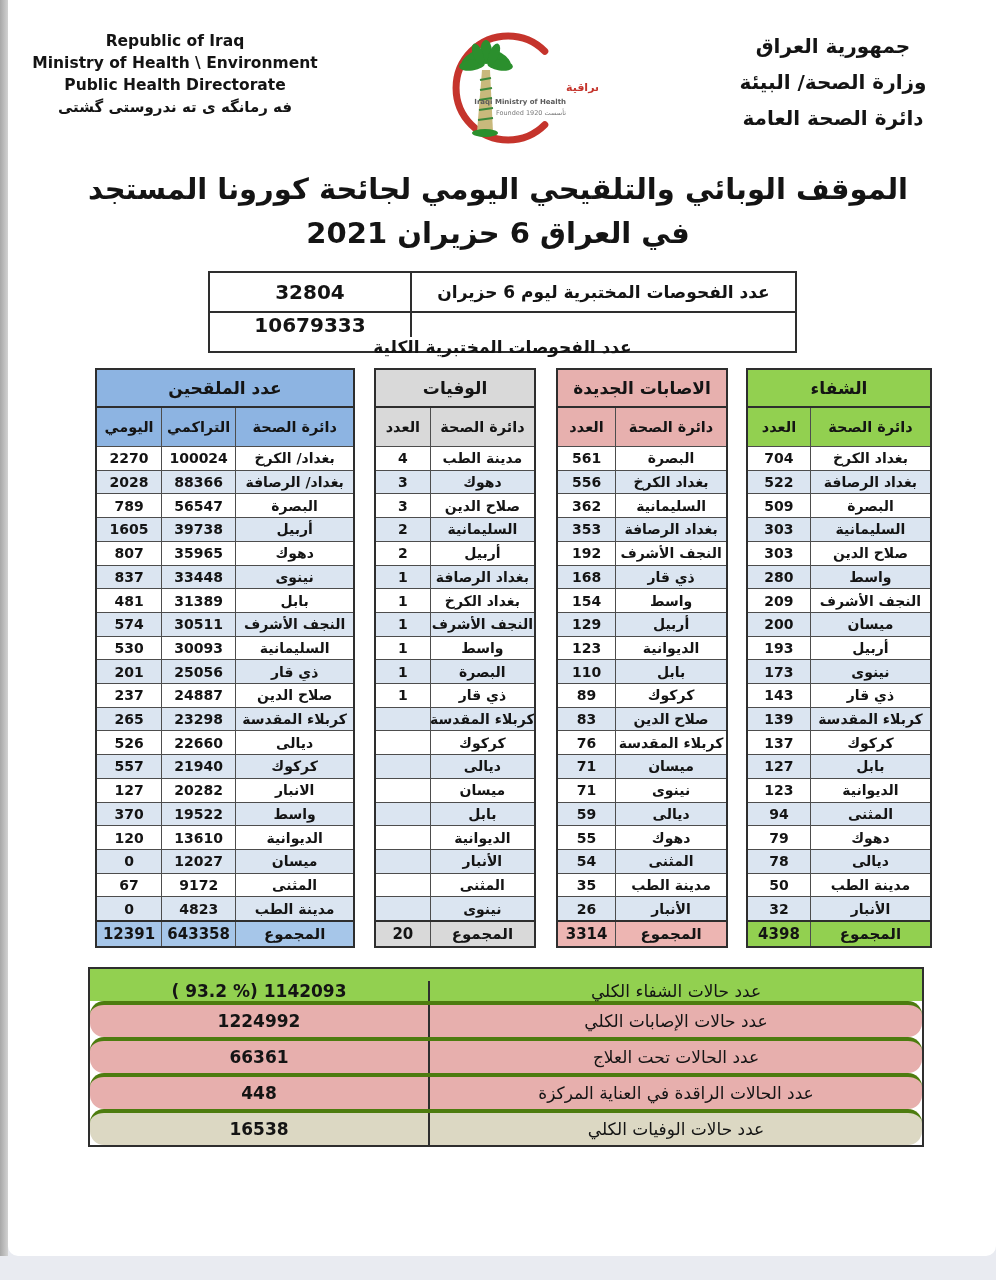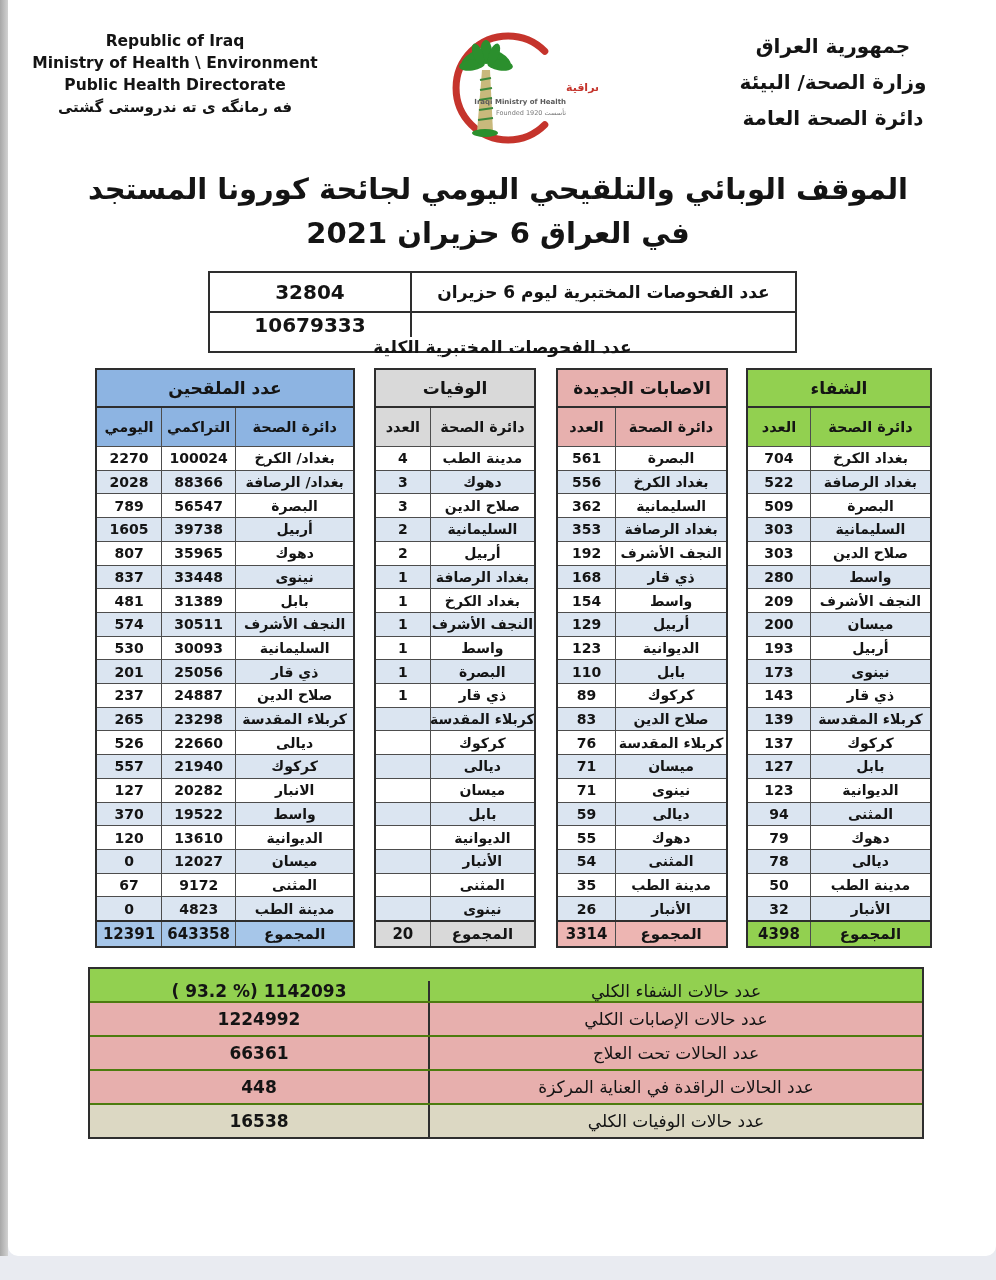--- a/index.html
+++ b/index.html
@@ -46,21 +46,21 @@
   .deaths{left:374px;width:162px;}
   .deaths .g-title,.deaths .g-colhead,.deaths .g-total{background:#d9d9d9;}
   .inf{left:556px;width:172px;}
   .inf .g-title,.inf .g-colhead{background:#e7b0ae;}
   .inf .g-total{background:#edb5b2;}
   .rec{left:746px;width:186px;}
   .rec .g-title,.rec .g-colhead,.rec .g-total{background:#92d050;}
   
   .summary{position:absolute;left:88px;top:967px;width:836px;border:2px solid #2e2e2e;box-sizing:border-box;background:#fff;}
   .sum-row{display:flex;height:32px;}
-  .sum-row + .sum-row{border-top:2px solid #4d7c0f;}
+  .sum-row + .sum-row{border-top:4px solid #4d7c0f;border-radius:14px;}
   .sum-val{width:340px;border-right:2px solid #2e2e2e;display:flex;align-items:center;justify-content:center;font-weight:bold;font-size:17px;direction:ltr;box-sizing:border-box;}
   .sum-label{flex:1;direction:rtl;display:flex;align-items:center;justify-content:center;font-weight:normal;font-size:17px;}
   .row-green{background:#92d050;align-items:flex-end;}
   .row-pink{background:#e7afad;}
   .row-tan{background:#dcd8c3;}
 </style>
 </head>
 <body>
 
 <div class="edge-strip"></div>

